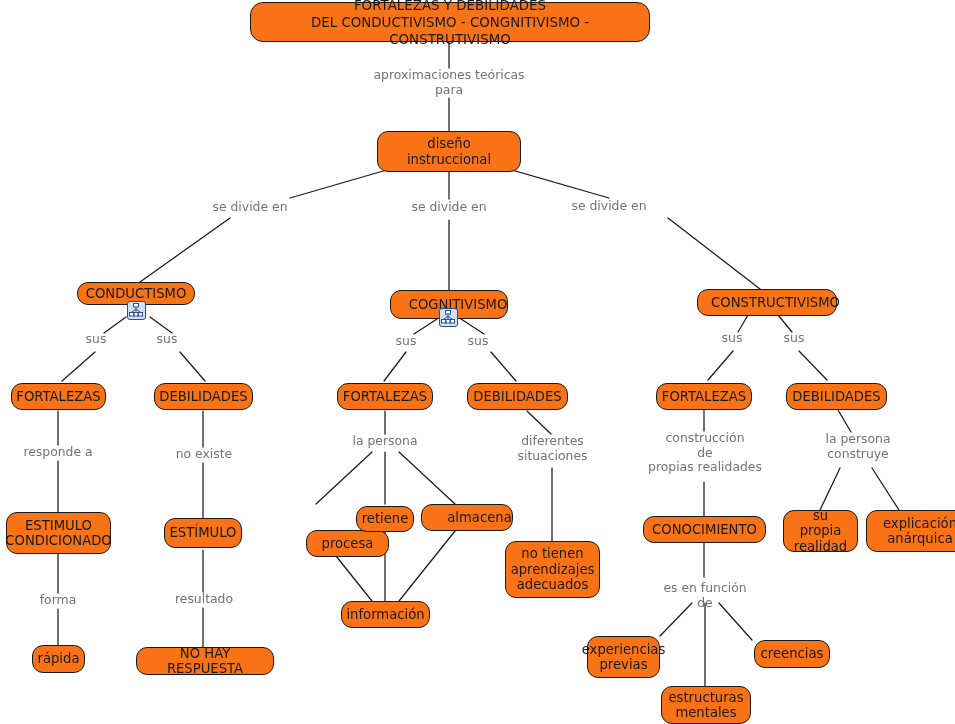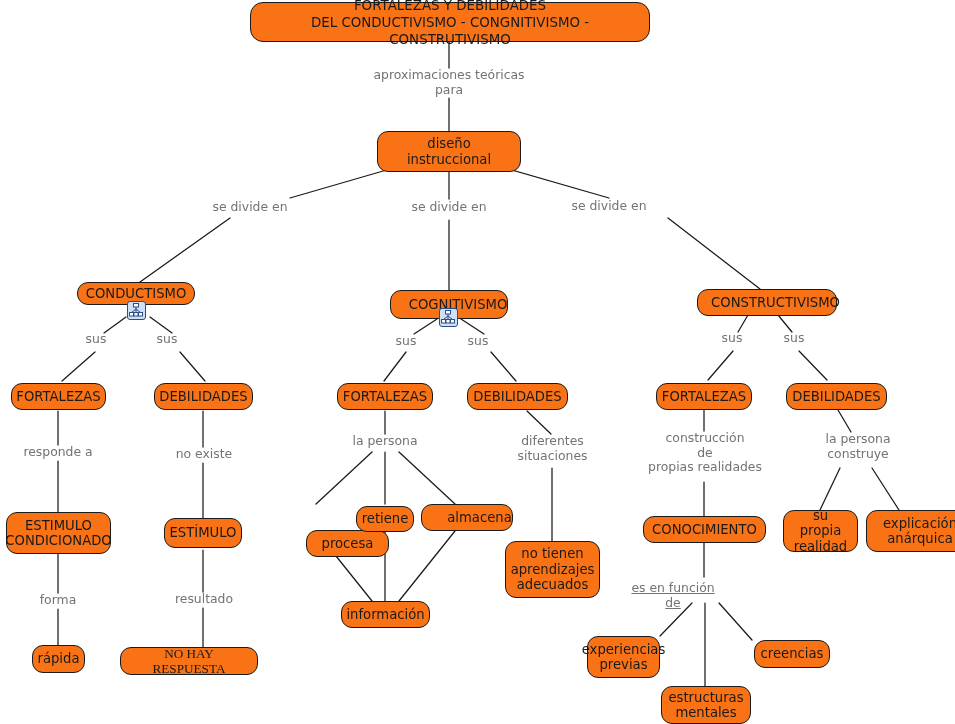--- a/index.html
+++ b/index.html
@@ -183,21 +183,21 @@
   <div class="node" style="left:697px; top:289px; width:140px; height:27px;padding-left:24px;">CONSTRUCTIVISMO</div>
 
   <div class="node" style="left:11px; top:383px; width:95px; height:27px;">FORTALEZAS</div>
   <div class="node" style="left:154px; top:383px; width:99px; height:27px;">DEBILIDADES</div>
 
   <div class="node" style="left:6px; top:512px; width:105px; height:42px;">ESTIMULO
 CONDICIONADO</div>
   <div class="node" style="left:164px; top:518px; width:78px; height:30px;">ESTÍMULO</div>
 
   <div class="node" style="left:32px; top:645px; width:53px; height:28px;">rápida</div>
-  <div class="node" style="left:120px; top:647px; width:138px; height:28px;font-family:Liberation Serif, serif;">NO HAY RESPUESTA</div>
+  <div class="node" style="left:136px; top:647px; width:138px; height:28px;">NO HAY RESPUESTA</div>
 
   <div class="node" style="left:337px; top:383px; width:96px; height:27px;">FORTALEZAS</div>
   <div class="node" style="left:467px; top:383px; width:101px; height:27px;">DEBILIDADES</div>
 
   <div class="node" style="left:286px; top:530px; width:83px; height:27px;margin-left:20px;">procesa</div>
   <div class="node" style="left:356px; top:506px; width:58px; height:26px;">retiene</div>
   <div class="node" style="left:421px; top:504px; width:92px; height:27px;padding-left:32px;">almacena</div>
 
   <div class="node" style="left:341px; top:601px; width:89px; height:27px;">información</div>
 
@@ -248,16 +248,16 @@
   <div class="link" style="left:500px; top:434px; width:105px;">diferentes
 situaciones</div>
 
   <div class="link" style="left:634px; top:431px; width:142px;">construcción
 de
 propias realidades</div>
 
   <div class="link" style="left:806px; top:432px; width:104px;">la persona
 construye</div>
 
-  <div class="link" style="left:616px; top:581px; width:114px;text-decoration:underline;">es en función
+  <div class="link" style="left:648px; top:581px; width:114px;">es en función
 de</div>
 
 </div>
 
 </body></html>

